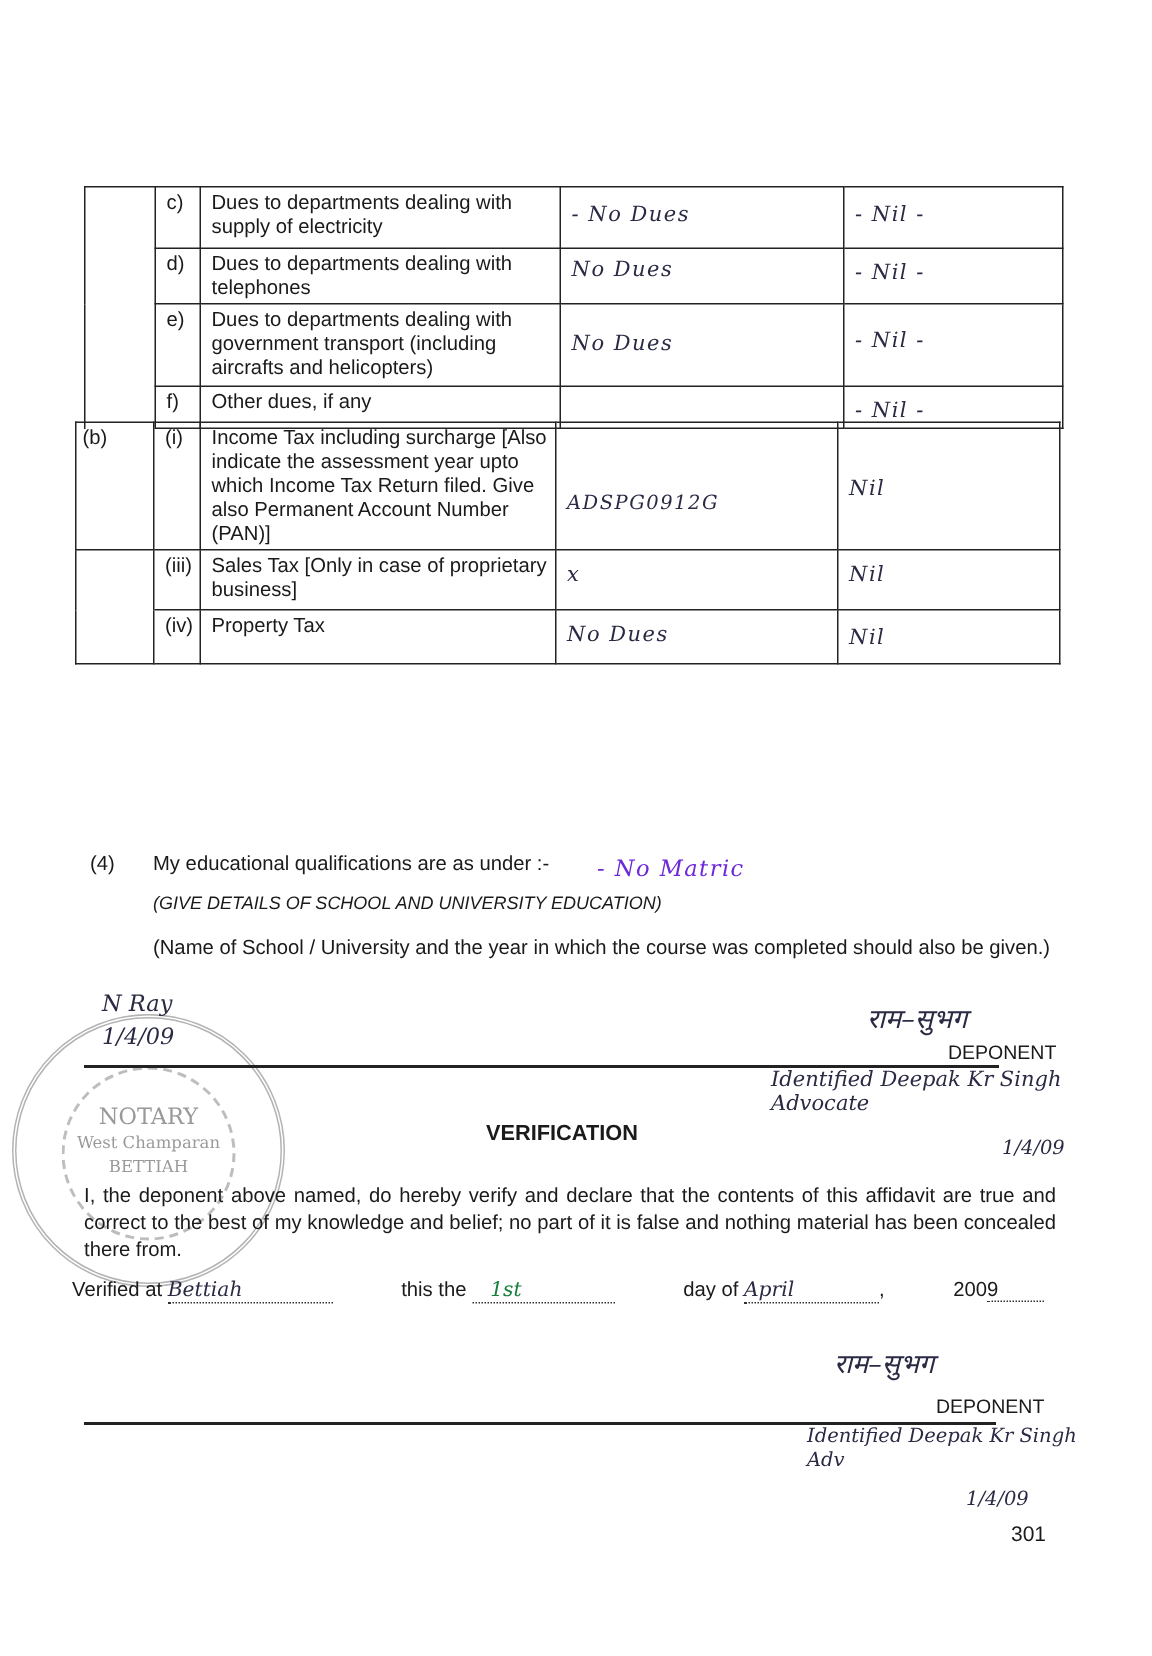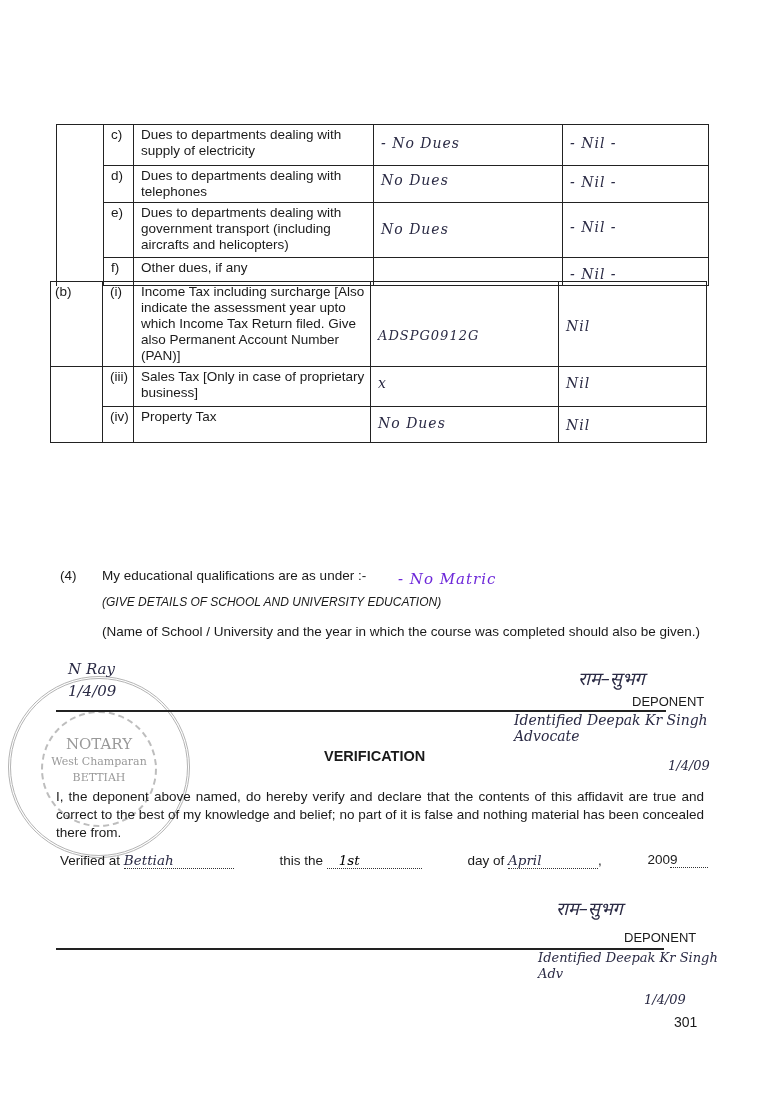--- a/index.html
+++ b/index.html
@@ -151,28 +151,28 @@
 
 <div class="sig" style="left:578px; top:666px; font-size:18px;">राम–सुभग</div>
 <div class="abs" style="left:632px; top:694px; font-size:13px;">DEPONENT</div>
 <div class="rule" style="left:56px; top:710px; width:610px;"></div>
 <div class="sig" style="left:514px; top:712px; width:200px; white-space:normal; font-size:14px; line-height:16px;">Identified Deepak Kr Singh Advocate</div>
 <div class="sig" style="left:668px; top:758px; font-size:13px;">1/4/09</div>
 
 <div class="abs" style="left:324px; top:748px; font-weight:bold; font-size:14.5px;">VERIFICATION</div>
 <div class="abs" style="left:56px; top:788px; width:648px; line-height:18px; text-align:justify;">I, the deponent above named, do hereby verify and declare that the contents of this affidavit are true and correct to the best of my knowledge and belief; no part of it is false and nothing material has been concealed there from.</div>
 
-<div class="abs" style="left:60px; top:852px; width:648px; display:flex; justify-content:space-between; white-space:nowrap;">
+<div class="abs" style="left:48px; top:852px; width:648px; display:flex; justify-content:space-between; white-space:nowrap;">
   <span>
     <span>Verified at</span>
     <span class="dots" style="width:110px;"><span style="font-family:'DejaVu Serif',serif;font-style:italic;color:#2a2a44;">Bettiah</span></span>
   </span>
   <span>
     <span>this the</span>
-    <span class="dots" style="width:95px;"><span style="font-family:'DejaVu Serif',serif;font-style:italic;color:#000000;padding-left:12px;">1st</span></span>
+    <span class="dots" style="width:95px;"><span style="font-family:'DejaVu Serif',serif;font-style:italic;color:#15803d;padding-left:12px;">1st</span></span>
   </span>
   <span>
     <span>day of</span>
     <span class="dots" style="width:90px;"><span style="font-family:'DejaVu Serif',serif;font-style:italic;color:#2a2a44;">April</span></span>,
   </span>
   <span>
     <span>200</span><span class="dots" style="width:38px;"><span>9</span></span>
   </span>
 </div>
 

